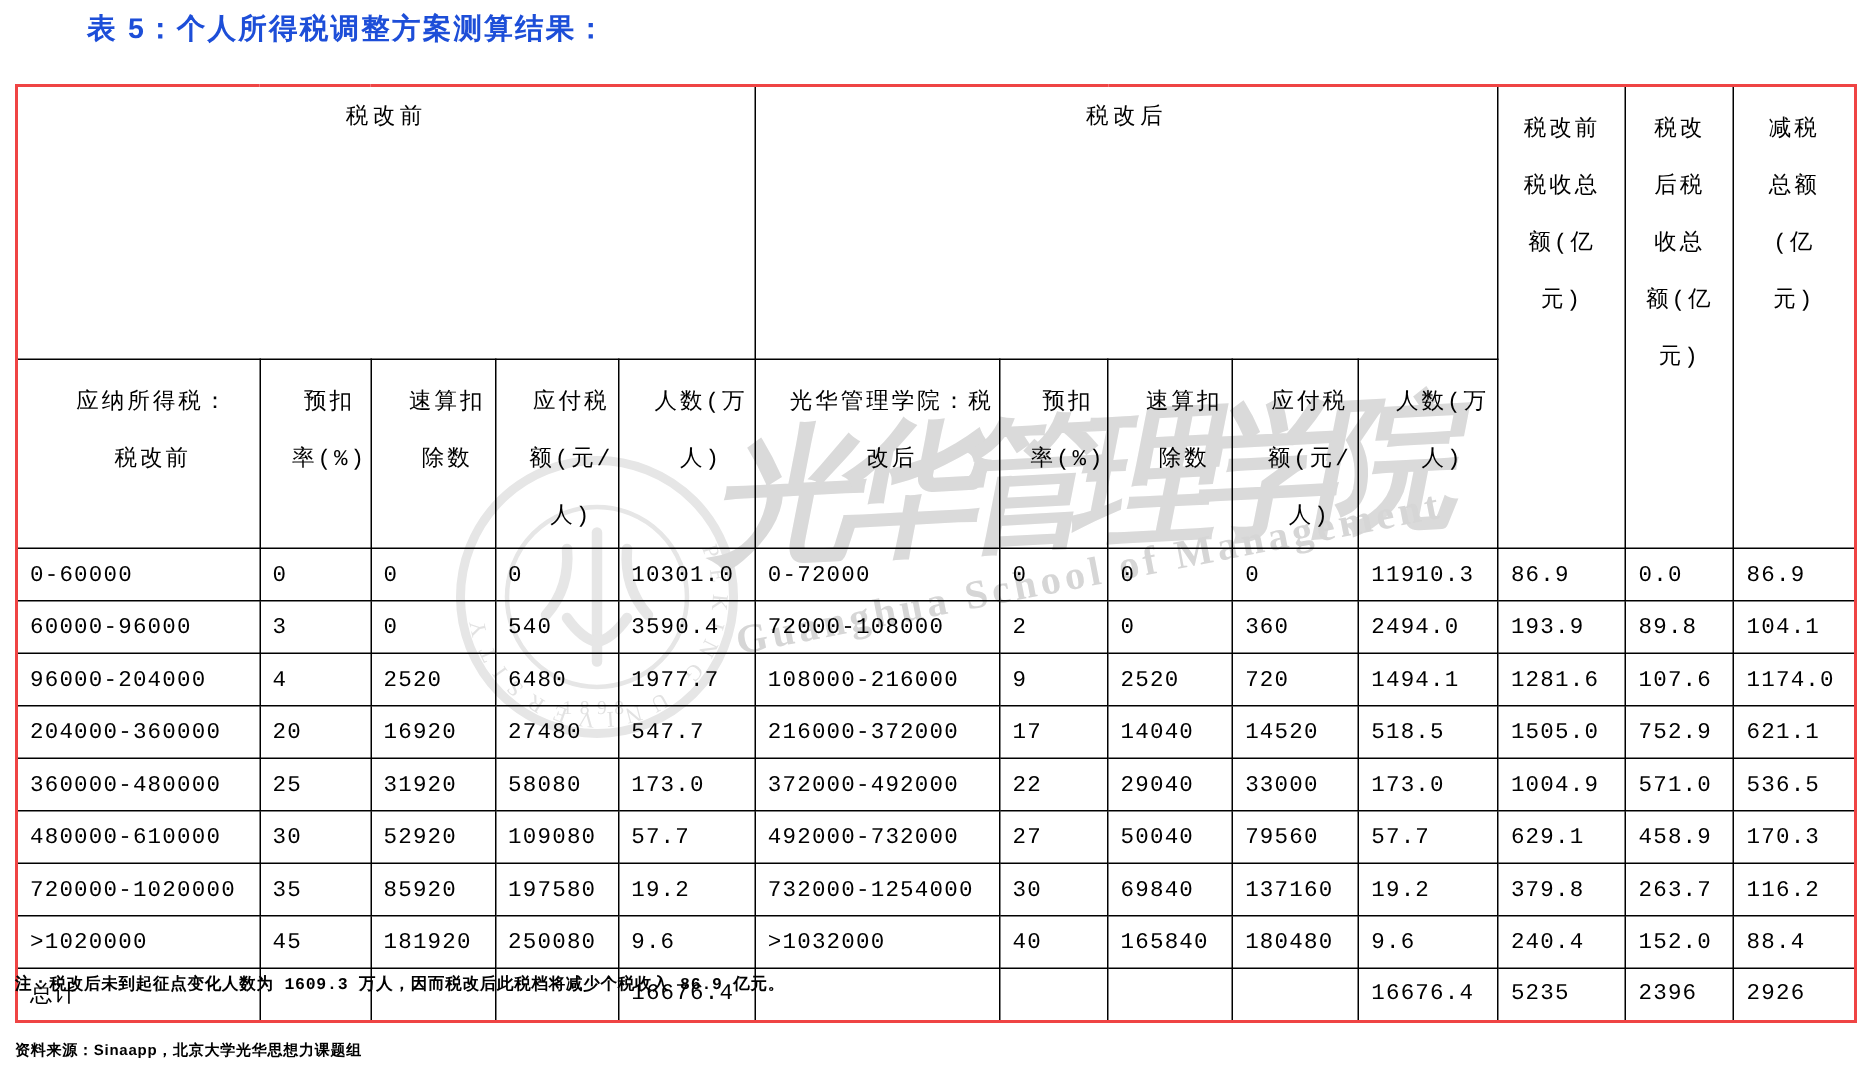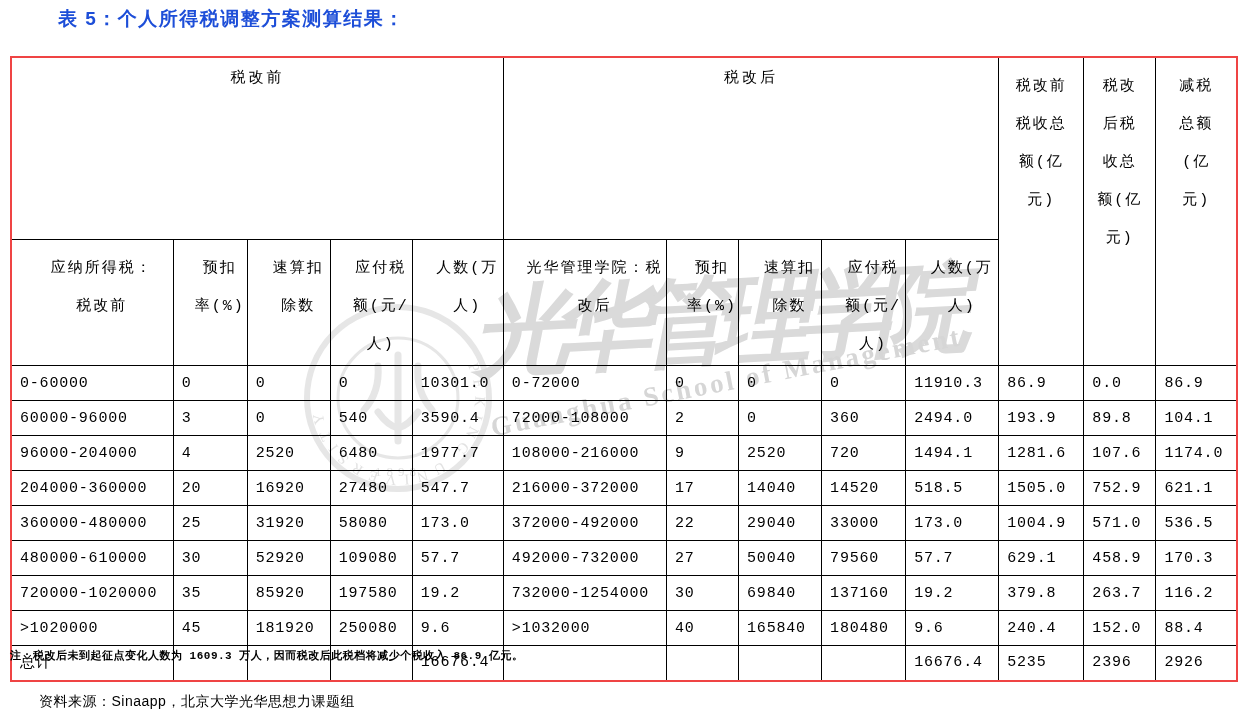--- a/index.html
+++ b/index.html
@@ -63,21 +63,21 @@
     text-align:left;vertical-align:middle;
     padding:0 4px 0 8px;letter-spacing:0.8px;
   }
   
   .note{
     position:absolute;left:10px;top:648px;z-index:1;
     font-size:11px;font-weight:700;letter-spacing:0.5px;font-family:Liberation Mono, monospace;
   }
   .source{
     position:absolute;left:10px;top:693px;z-index:1;
-    font-size:14px;font-weight:400;letter-spacing:0.5px;margin-left:29px;
+    font-size:10px;font-weight:700;letter-spacing:0.5px;
   }
 </style>
 </head>
 <body>
 
 <div class="page">
 
   <div class="title">表 5：个人所得税调整方案测算结果：</div>
 
   <div class="watermark">

